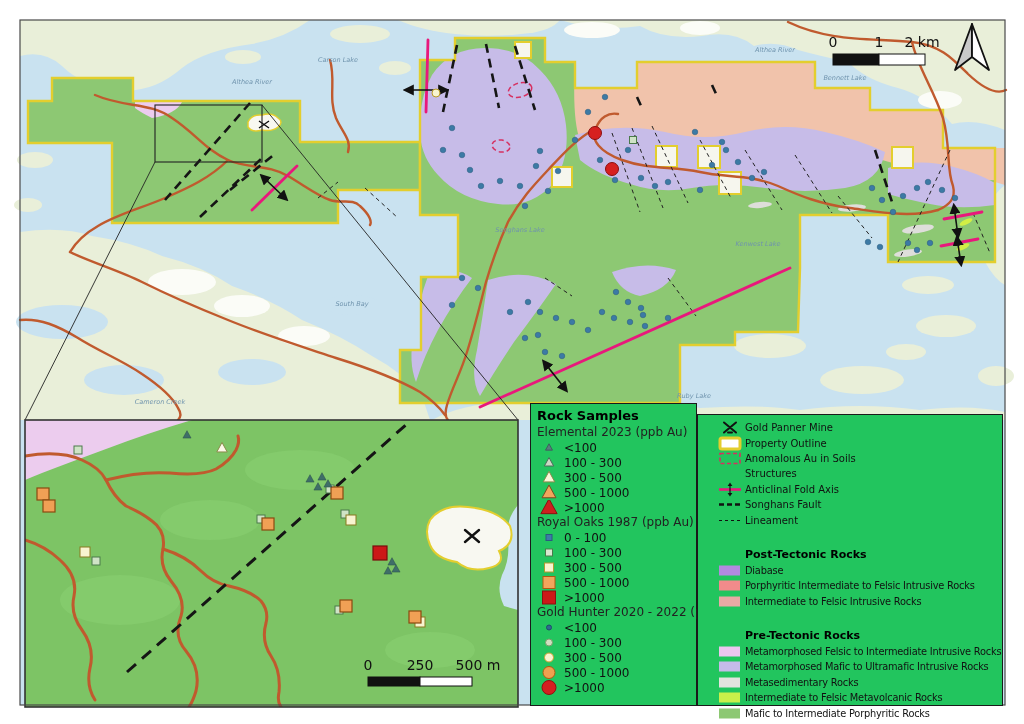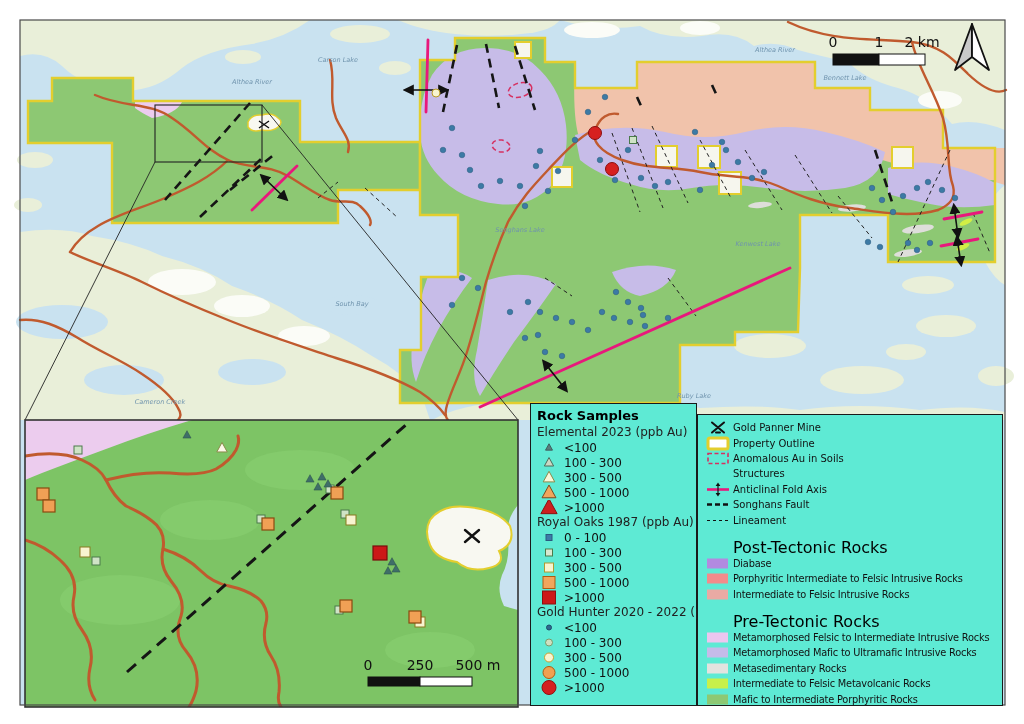--- a/index.html
+++ b/index.html
@@ -12,34 +12,34 @@
   .dot{fill:var(--blue_dot);stroke:#2a5a7d;stroke-width:.5}
   .redc{fill:#d62020;stroke:#8a0f0f;stroke-width:1}
   .creamc{fill:#f8f4d0;stroke:#b89a2a;stroke-width:1}
   .greensq{fill:#cfe3c6;stroke:#4a7a4a;stroke-width:1}
   .orangesq{fill:#f0a055;stroke:#8a4a10;stroke-width:1.2}
   .creamsq{fill:#f8f4d0;stroke:#8a7a20;stroke-width:1}
   .redsq{fill:#cc1818;stroke:#7a0d0d;stroke-width:1.2}
   .tealtri{fill:#3f6e68;stroke:#2a4f4a;stroke-width:.5}
   .whitetri{fill:#fbf8e8;stroke:#8a8a4a;stroke-width:1}
   .sbtext{font-size:14px;fill:#111}
-  .panel{position:absolute;background:#5eead4;border:1.4px solid #1a1a1a;box-sizing:border-box;
+  .panel{position:absolute;background:#22c55e;border:1.4px solid #1a1a1a;box-sizing:border-box;
          padding:3px 6px;z-index:5}
   #legend-left{left:530px;top:403px;width:167px;height:303px}
-  #legend-right{left:697px;top:414px;width:306px;height:292px;padding:5px 8px}
+  #legend-right{left:697px;top:414px;width:306px;height:292px;padding:5px 20px}
   .ltitle{font-weight:bold;font-size:13px;margin:1px 0 2px;color:#000}
   .lsec{font-size:12px;color:#222;height:15px;line-height:15px;white-space:nowrap}
   .lrow{display:flex;align-items:center;height:15px;gap:3px}
   .lrow .s{width:24px;flex:0 0 24px;display:flex;justify-content:center;align-items:center}
   .lrow .t{font-size:12px;color:#111;white-space:nowrap}
   #legend-right .lrow{height:15.4px}
   #legend-right .lrow .t{font-size:10px}
   #legend-right .lrow.rock .t{font-size:9.8px;letter-spacing:-.2px}
-  .lhead{font-weight:normal;font-size:16px;color:#000;height:16px;line-height:16px;
-         padding-left:27px;margin-top:12px;white-space:nowrap}
+  .lhead{font-weight:bold;font-size:11px;color:#000;height:16px;line-height:16px;
+         padding-left:27px;margin-top:19px;white-space:nowrap}
 </style>
 </head>
 <body>
 
 <div class="page">
 <svg id="map-svg" width="1024" height="724" viewBox="0 0 1024 724">
   <defs>
     <clipPath id="clipWest">
           <path d="M52,78 H133 V101 H300 V142 H420 V190 H338 V223 H112 V143 H28 V101 H52 Z"></path>
         </clipPath>

